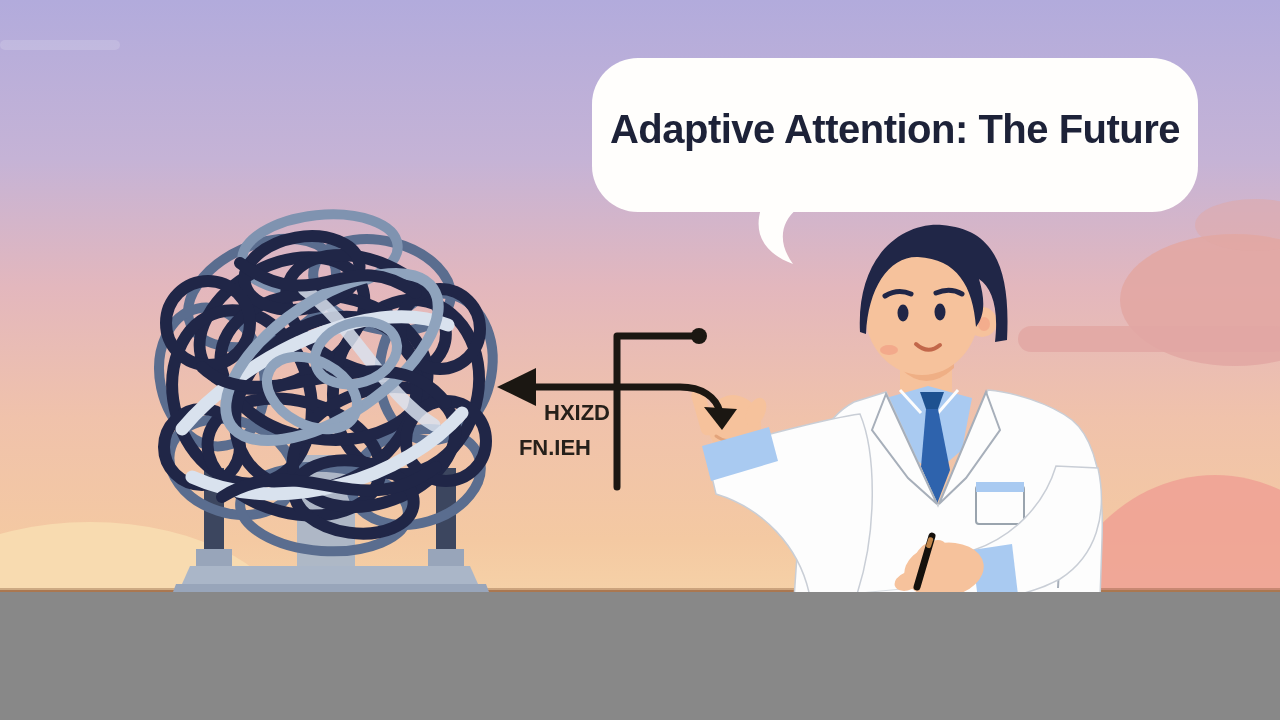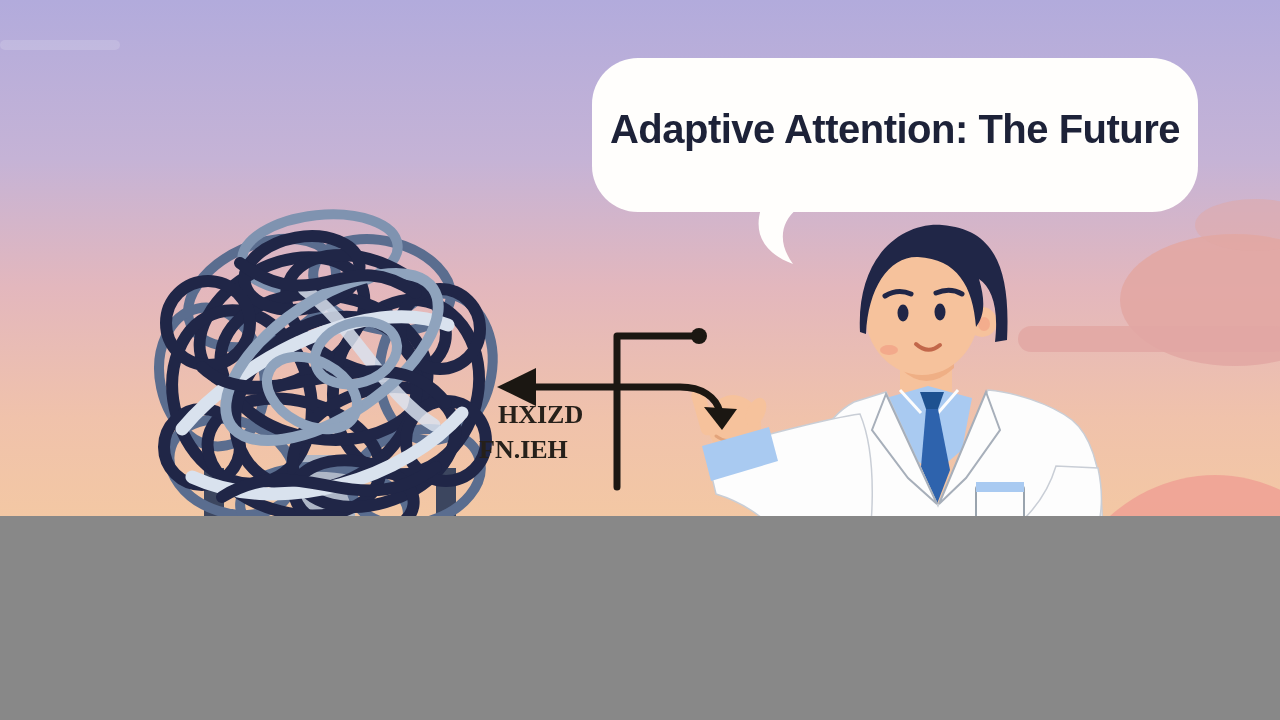--- a/index.html
+++ b/index.html
@@ -1,17 +1,17 @@
 <!DOCTYPE html>
 <html style="--bubble: #fffefc; --text-dark: #1d2238; --label-dark: #26201a; --arrow: #1b1712; --hair: #202647; --skin: #f6c29c; --blush: #f2a488; --shirt: #a9caf1; --tie: #2e63ad; --tie-knot: #1d5190; --coat: #fdfdfd; --coat-line: #a7afba; --wire-dark: #202647; --wire-mid: #5a6d8f; --wire-light: #d9e2ee; --wire-pale: #8fa3bd; --stand-light: #aab6c8; --stand-mid: #98a5ba; --stand-post: #3c465f; --stand-base: #1d2340; --table: #c0895f; --table-shadow: #a8714a; --sky-top: #b2abdc; --sky-pink: #e3b7bd; --sky-peach: #f4c9a2; --sky-cream: #f9e9c6; --cloud-cream: #f8dbb0; --cloud-pink: #e2a7a3; --mound-pink: #efa496; --paper: #fcfcfd; --paper-edge: #93a9c4; --pen: #14100c;"><head>
 <meta charset="utf-8">
 <style>
   html,body{margin:0;padding:0;background:#888;}
   .scene{
-    position:relative;width:1280px;height:516px;overflow:hidden;
+    position:relative;width:1280px;height:592px;overflow:hidden;
     font-family:"Liberation Sans",sans-serif;
   }
   svg.bg{position:absolute;left:0;top:0;}
   .bubble{
     position:absolute;left:592px;top:58px;width:606px;height:154px;
     background:var(--bubble,#fffefc);border-radius:46px;
     display:flex;align-items:center;justify-content:center;
   }
   .bubble-tail{position:absolute;left:752px;top:209px;}
   .bubble-text{
@@ -19,22 +19,22 @@
     letter-spacing:-0.5px;padding-bottom:12px;white-space:nowrap;
   }
   .caption{
     position:absolute;top:640px;transform:translateX(-50%);
     font-size:40px;font-weight:800;color:var(--text-dark,#1d2238);
     letter-spacing:-0.5px;white-space:nowrap;
   }
   .caption-left{left:317px;}
   .caption-right{left:934px;}
   .microlabel{
-    position:absolute;width:112px;
-    font-size:26px;font-weight:700;color:var(--label-dark,#26201a);font-family:Liberation Serif, serif;
+    position:absolute;width:112px;text-align:right;
+    font-size:22px;font-weight:700;color:var(--label-dark,#26201a);
   }
   .microlabel-1{left:498px;top:400px;}
   .microlabel-2{left:479px;top:435px;}
 </style>
 </head>
 <body>
 
 <div class="scene">
 
   <svg class="bg" width="1280" height="720" viewBox="0 0 1280 720">

